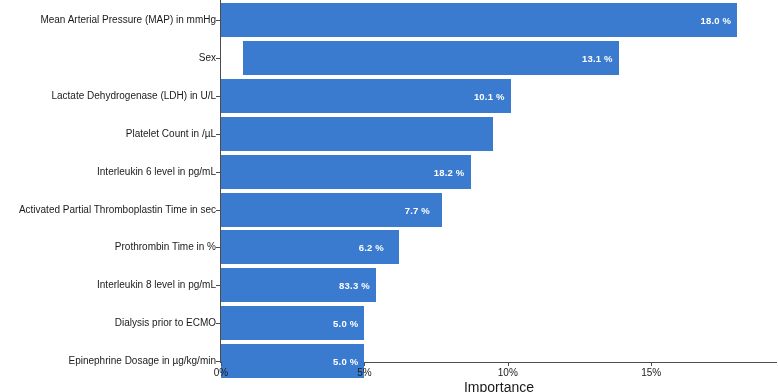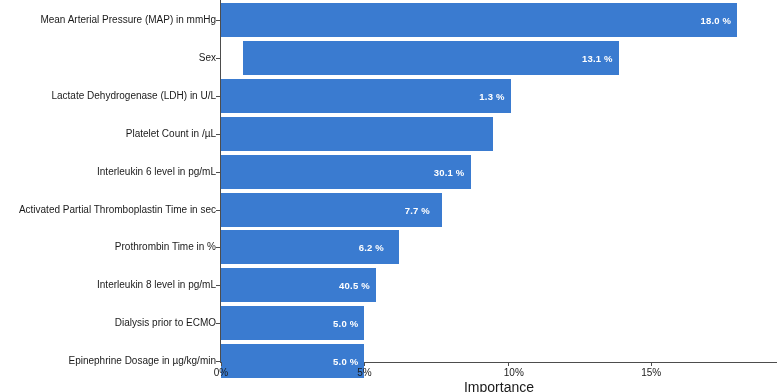--- a/index.html
+++ b/index.html
@@ -109,41 +109,41 @@
       <div class="bar-row" style="top: 3px; left: 221px; width: 516.24px;">
         <div class="bar" style="width: 516.24px; background: rgb(58, 123, 208);"></div>
         <div class="bar-label" style="right: 6px; color: rgb(255, 255, 255);">18.0 %</div>
       </div>
       <div class="bar-row" style="top: 40.9px; left: 221px; width: 375.708px; margin-left: 22px;">
         <div class="bar" style="width: 375.708px; background: rgb(58, 123, 208);"></div>
         <div class="bar-label" style="right: 6px; color: rgb(255, 255, 255);">13.1 %</div>
       </div>
       <div class="bar-row" style="top: 78.8px; left: 221px; width: 289.668px;">
         <div class="bar" style="width: 289.668px; background: rgb(58, 123, 208);"></div>
-        <div class="bar-label" style="right: 6px; color: rgb(255, 255, 255);">1.3 %</div>
+        <div class="bar-label" style="right: 6px; color: rgb(255, 255, 255);">10.1 %</div>
       </div>
       <div class="bar-row" style="top: 116.7px; left: 221px; width: 272.46px;">
         <div class="bar" style="width: 272.46px; background: rgb(58, 123, 208);"></div>
         <div class="bar-label" style="right: 18px; color: rgb(255, 255, 255); margin-top: 20px;">9.5 %</div>
       </div>
       <div class="bar-row" style="top: 154.6px; left: 221px; width: 249.516px;">
         <div class="bar" style="width: 249.516px; background: rgb(58, 123, 208);"></div>
-        <div class="bar-label" style="right: 6px; color: rgb(255, 255, 255);">30.1 %</div>
+        <div class="bar-label" style="right: 6px; color: rgb(255, 255, 255);">18.2 %</div>
       </div>
       <div class="bar-row" style="top: 192.5px; left: 221px; width: 215px;">
         <div class="bar" style="width: 220.836px; background: rgb(58, 123, 208);"></div>
         <div class="bar-label" style="right: 6px; color: rgb(255, 255, 255);">7.7 %</div>
       </div>
       <div class="bar-row" style="top: 230.4px; left: 221px; width: 169px;">
         <div class="bar" style="width: 177.816px; background: rgb(58, 123, 208);"></div>
         <div class="bar-label" style="right: 6px; color: rgb(255, 255, 255);">6.2 %</div>
       </div>
       <div class="bar-row" style="top: 268.3px; left: 221px; width: 154.872px;">
         <div class="bar" style="width: 154.872px; background: rgb(58, 123, 208);"></div>
-        <div class="bar-label" style="right: 6px; color: rgb(255, 255, 255);">40.5 %</div>
+        <div class="bar-label" style="right: 6px; color: rgb(255, 255, 255);">83.3 %</div>
       </div>
       <div class="bar-row" style="top: 306.2px; left: 221px; width: 143.4px;">
         <div class="bar" style="width: 143.4px; background: rgb(58, 123, 208);"></div>
         <div class="bar-label" style="right: 6px; color: rgb(255, 255, 255);">5.0 %</div>
       </div>
       <div class="bar-row" style="top: 344.1px; left: 221px; width: 143.4px;">
         <div class="bar" style="width: 143.4px; background: rgb(58, 123, 208);"></div>
         <div class="bar-label" style="right: 6px; color: rgb(255, 255, 255);">5.0 %</div>
       </div>
     </div>
@@ -168,21 +168,21 @@
       <div class="ytick-mark" style="top: 323.2px;"></div>
       <div class="ytick-wrap" style="top: 344.1px;">Epinephrine Dosage in µg/kg/min</div>
       <div class="ytick-mark" style="top: 361.1px;"></div>
     </div>
   <div id="xticks-layer">
       <div class="xtick-mark" style="left: 221px;"></div>
       <div class="xtick-label" style="left: 221px;">0%</div>
       <div class="xtick-mark" style="left: 364.4px;"></div>
       <div class="xtick-label" style="left: 364.4px;">5%</div>
       <div class="xtick-mark" style="left: 507.8px;"></div>
-      <div class="xtick-label" style="left: 507.8px; margin-left: 6px;">10%</div>
+      <div class="xtick-label" style="left: 507.8px;">10%</div>
       <div class="xtick-mark" style="left: 651.2px;"></div>
       <div class="xtick-label" style="left: 651.2px;">15%</div>
     </div>
 
   <div id="xaxis-title">
     <span>Importance</span>
   </div>
 </div>
 
 </body></html>

